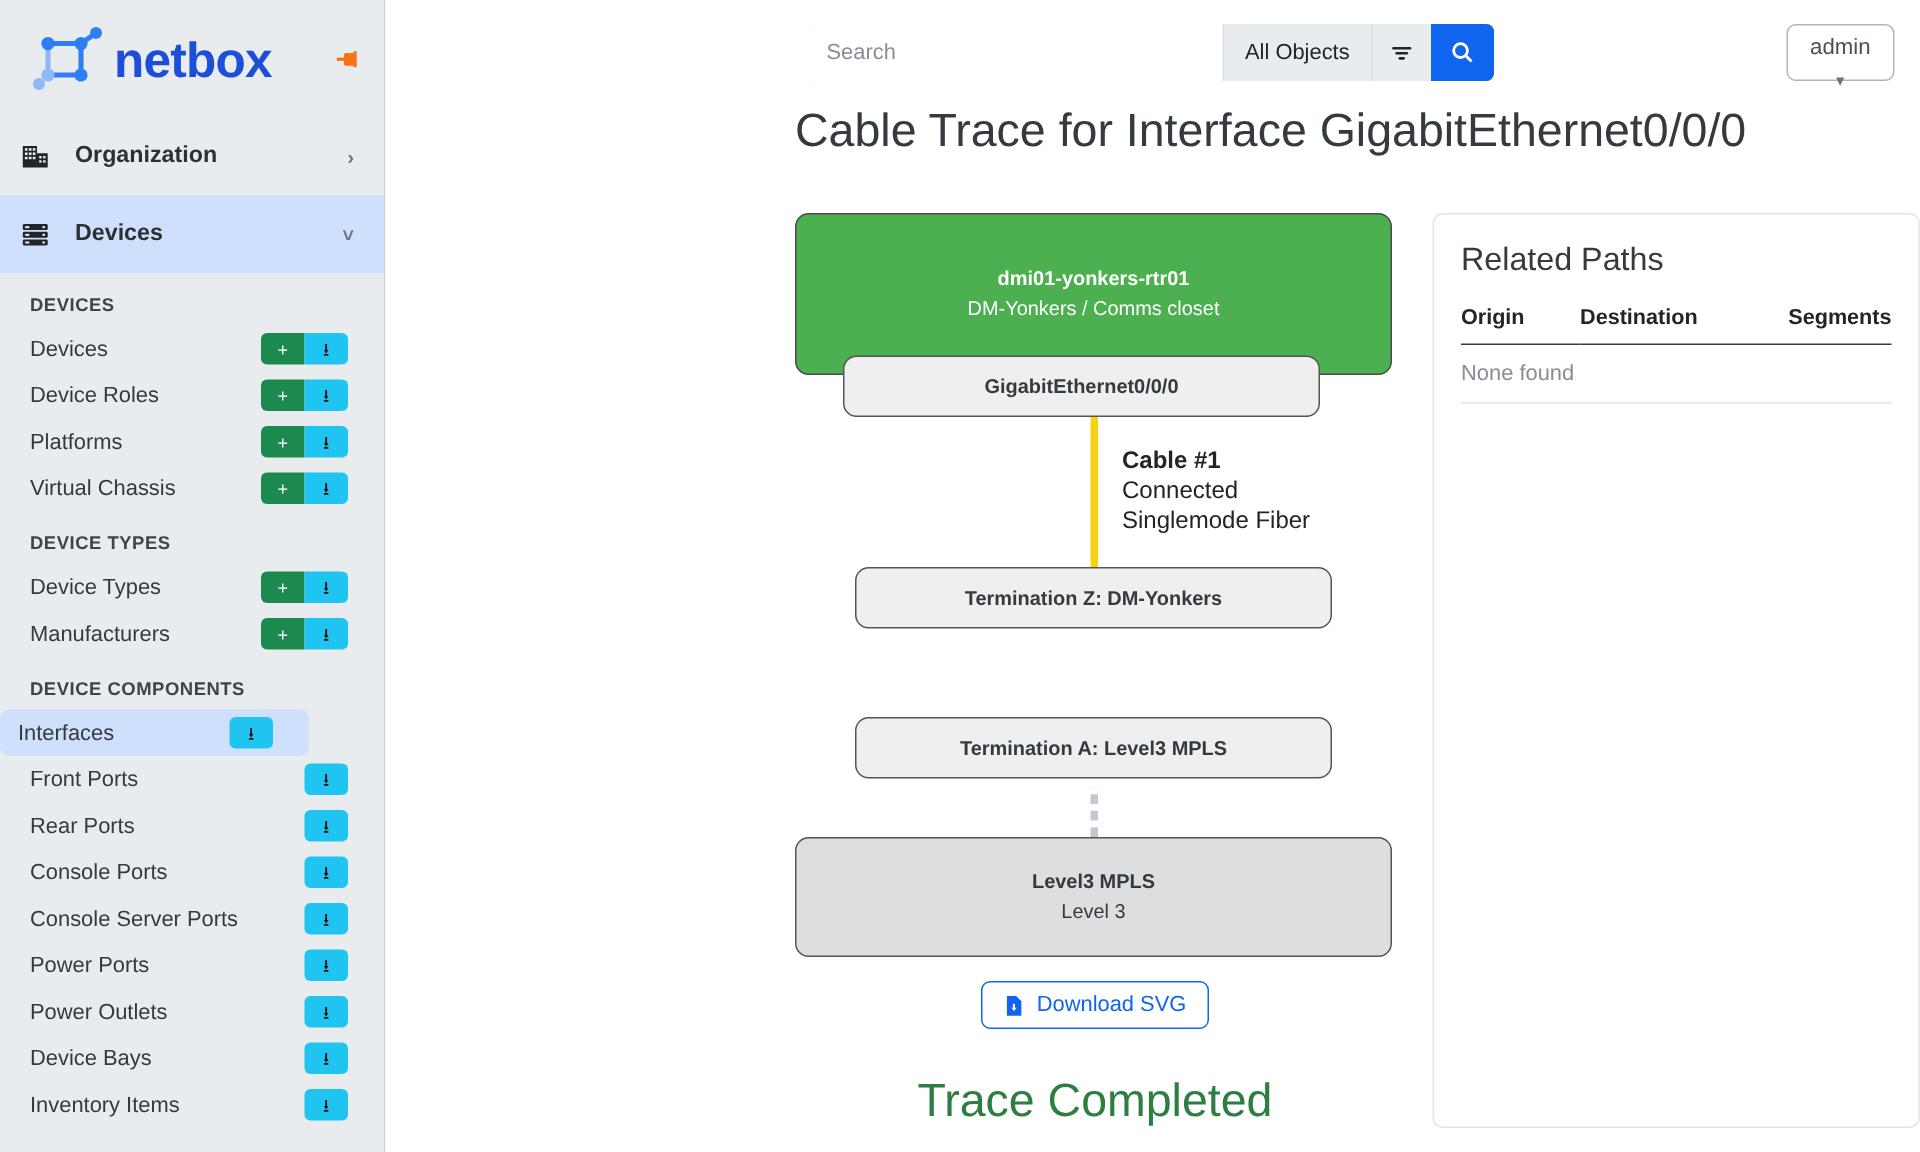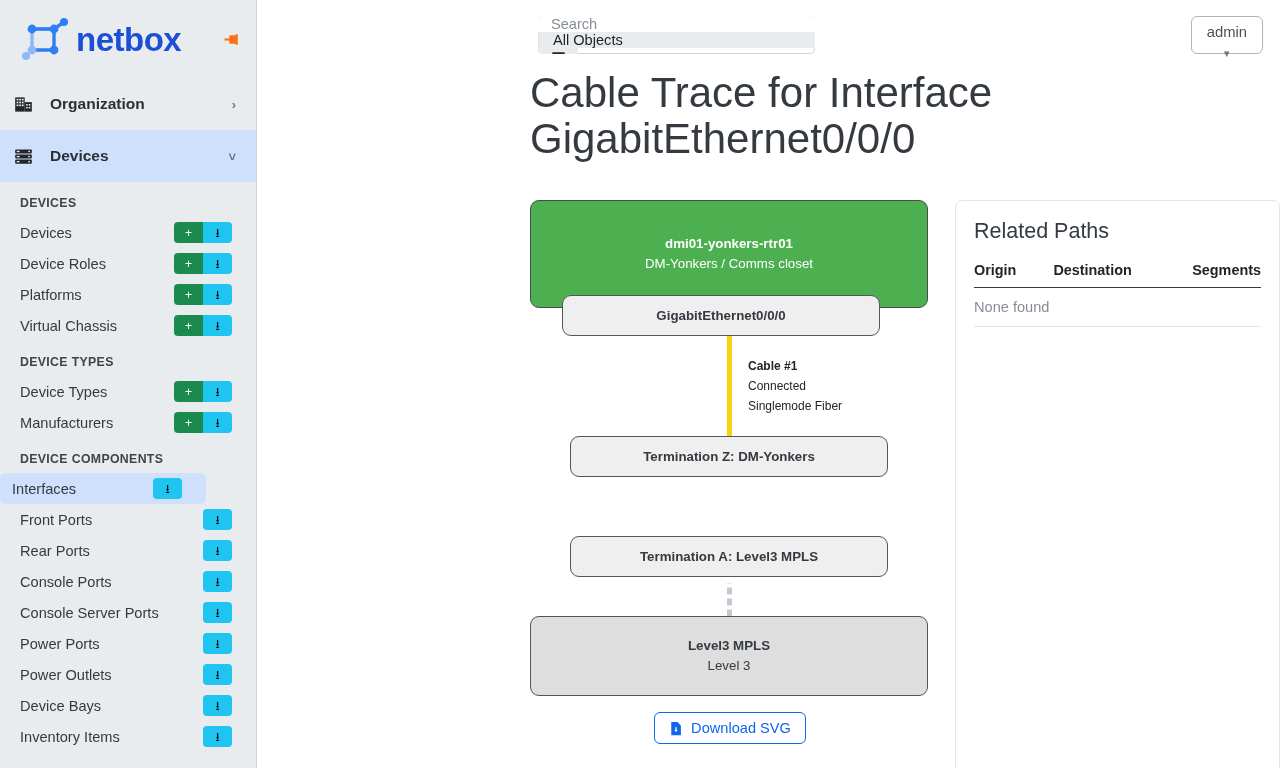--- a/index.html
+++ b/index.html
@@ -84,21 +84,20 @@
   #content { flex: 1; height: 768px; overflow: hidden; position: relative; background:#fff; }
   .topbar {
     height: 70px; display: flex; align-items: center;
     padding: 0 17px 0 0;
   }
   .search-wrap {
     display: flex; align-items: stretch;
     height: 38px; margin-left: 281px;
     border-radius: 5px; overflow: hidden;
     box-shadow: 0 0 0 1px #ced4da inset;
-    flex-direction: column;
   }
   .search-input {
     width: 277px; border: none; outline: none;
     padding: 0 13px; font-size: 14.6px; color: #495057;
     background: #fff;
   }
   .search-input::placeholder { color: #868e96; }
   .obj-select {
     display: flex; align-items: center; padding: 0 14px;
     background: #e9ecef; font-size: 14.6px; color: #212529;
@@ -116,21 +115,21 @@
   .spacer { flex: 1; }
   .user-btn {
     display: flex; align-items: center; gap: 7px;
     height: 38px; padding: 0 15px;
     border: 1px solid #adb5bd; border-radius: 6px;
     font-size: 14.8px; color: #495057; cursor: pointer; background:#fff;flex-direction:column;
   }
 
   
   .page-title {
-    font-size: 42px; font-weight: 400; color: #343a40;
+    font-size: 31px; font-weight: 400; color: #343a40;
     margin: 0; padding: 0 0 0 273px;
     line-height: 1.1;
   }
   .page-body { display: flex; padding: 38px 0 0 0; }
 
   
   .trace-col { width: 400px; margin-left: 273px; position: relative; }
   .trace-svgarea { position: relative; width: 400px; }
 
   .node {
@@ -144,21 +143,21 @@
   .node .t1 { font-size: 13.3px; font-weight: 700; line-height: 20px; }
   .node .t2 { font-size: 13.3px; font-weight: 400; line-height: 20px; }
   .node-device { background: #4caf50; border-color: #4b4b4b; color: #fff; }
   .node-term   { background: #efefef; border-color: #555; color: #343a40; }
   .node-circuit{ background: #dedede; border-color: #555; color: #343a40; }
 
   .cable-line {
     position: absolute; width: 5px; background: #f5d313;
   }
   .cable-label {
-    position: absolute; text-align: left; font-size: 12px; color: #212529;
+    position: absolute; text-align: left; font-size: 16px; color: #212529;
     line-height: 20px;
   }
   .cable-label .cl-b { font-weight: 700; }
   .dot-line {
     position: absolute; width: 5px;
     background-image: linear-gradient(#c2c9d1 60%, rgba(255,255,255,0) 0%);
     background-position: left;
     background-size: 5px 11px;
     background-repeat: repeat-y;
   }

